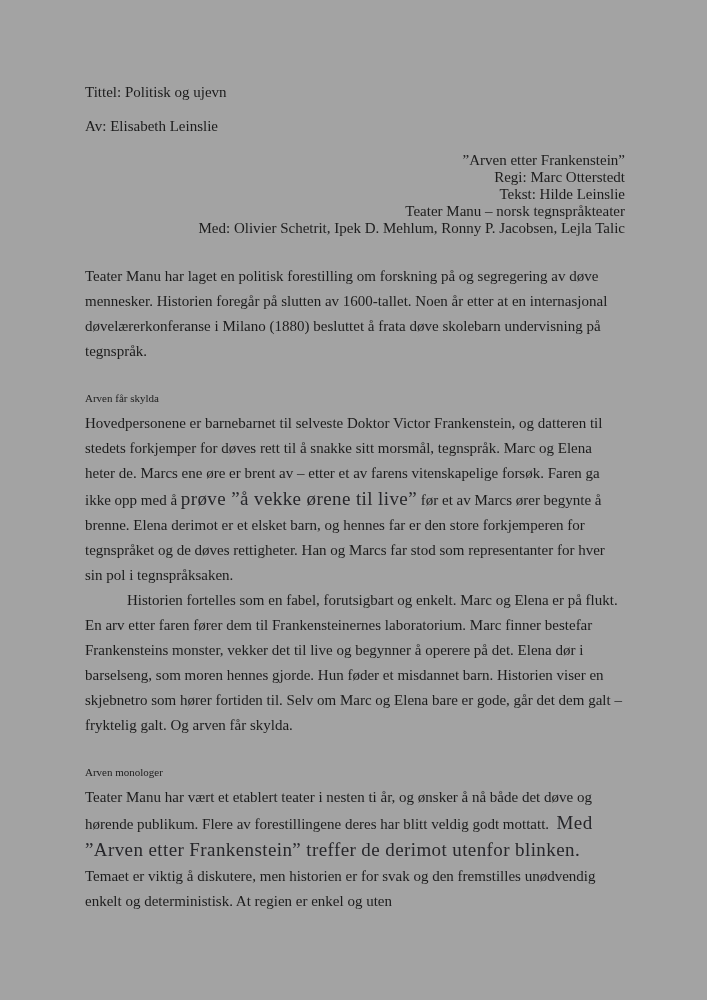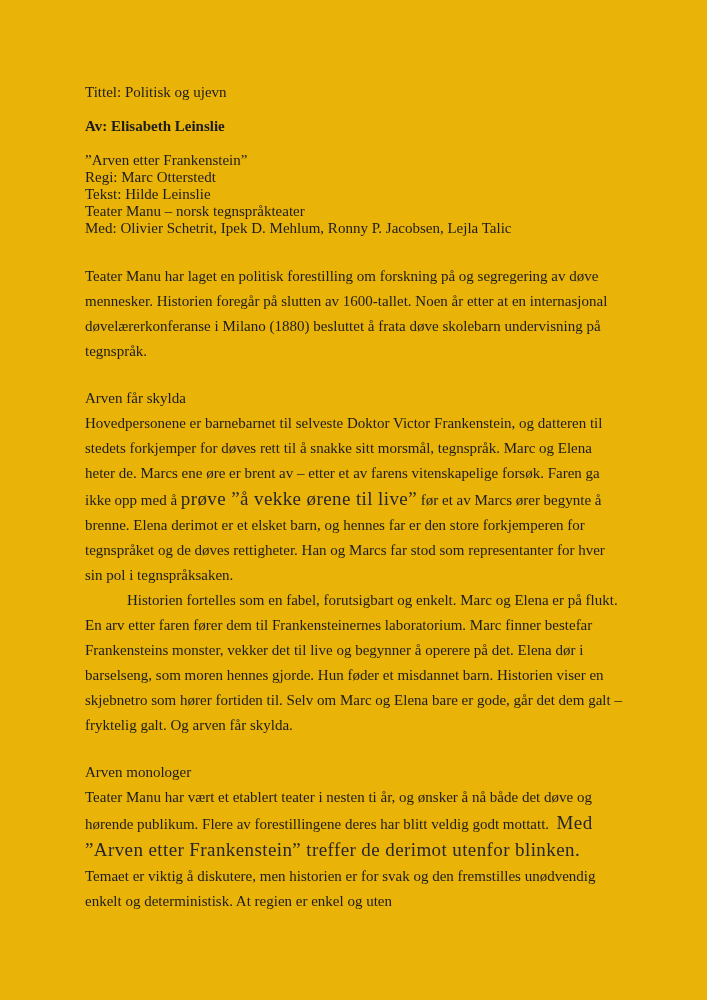--- a/index.html
+++ b/index.html
@@ -11,45 +11,45 @@
     width: 707px;
     height: 1000px;
     overflow: hidden;
     font-family: "Liberation Serif", serif;
     color: #1c1c1c;
   }
   .page {
     box-sizing: border-box;
     width: 707px;
     height: 1000px;
-    background: #eab308;
+    background: #a3a3a3;
     padding: 84px 82px 0 85px;
   }
   
   .meta {
     font-size: 15px;
     line-height: 17px;
     white-space: pre-wrap;
   }
   .doc-title   { margin: 0 0 17px 0; }
   .doc-ingress { margin: 0 0 16px 0; }
-  .doc-byline  { margin: 0 0 17px 0; font-weight: bold; }
+  .doc-byline  { margin: 0 0 17px 0; }
   .credits     { margin: 0 0 27px 0; }
-  .credit-line { font-size: 15px; line-height: 17px; }
+  .credit-line { font-size: 15px; line-height: 17px; text-align: right; }
 
   
   .body-para {
     font-size: 15px;
     line-height: 25px;
     margin: 0;
     white-space: pre-wrap;
   }
   .intro-para { margin: 0 0 0 0; }
   .section-heading {
-    font-size: 15px;
+    font-size: 11px;
     line-height: 25px;
     font-weight: normal;
     margin: 22px 0 0 0;
   }
   .indented { text-indent: 42px; }
 
   
   .pasted {
     font-size: 19px;
     letter-spacing: 0.4px;

